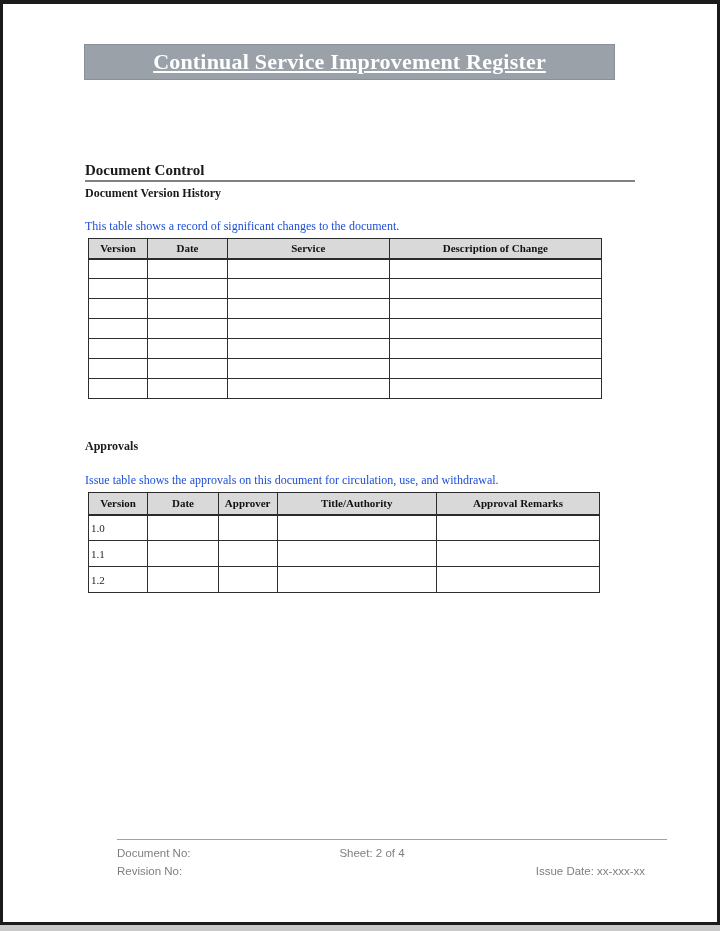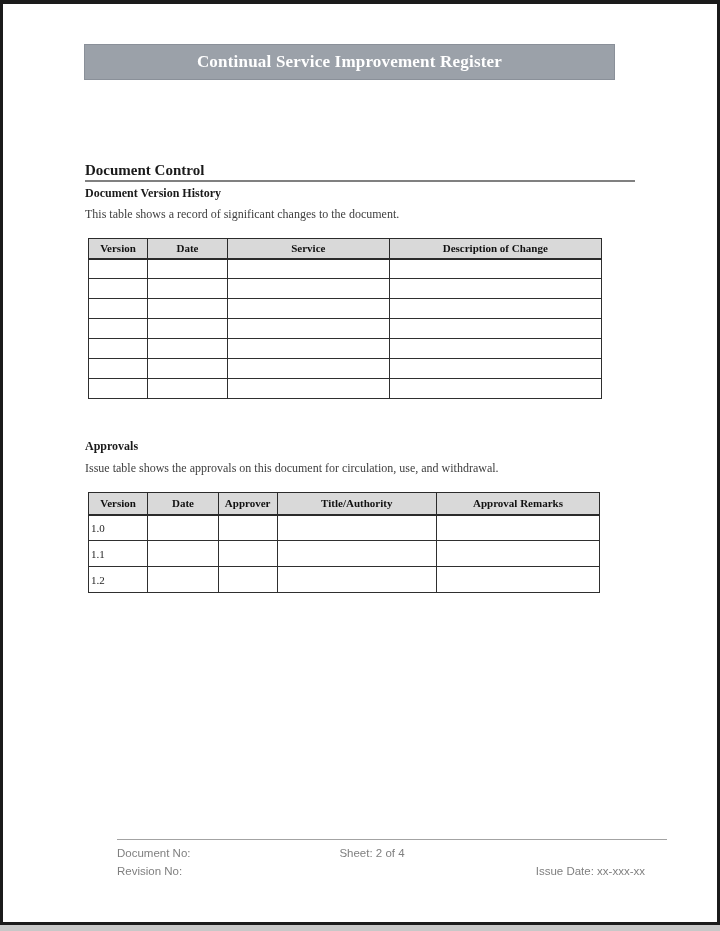--- a/index.html
+++ b/index.html
@@ -14,27 +14,27 @@
   body{background:#e8e8e8;font-family:"Liberation Serif","DejaVu Serif",serif;}
   .stage{position:relative;width:720px;height:931px;background:#c8c8c8;overflow:hidden;}
   .page{position:absolute;left:0;top:0;width:720px;height:925px;background:#ffffff;
         border-top:4px solid var(--page-border);
         border-left:3px solid var(--page-border);
         border-right:3px solid var(--page-border);
         border-bottom:3px solid var(--page-border);}
   .banner{position:absolute;left:81px;top:40px;width:531px;height:36px;
           background:var(--banner-bg);border:1px solid var(--banner-border);
           display:flex;align-items:center;justify-content:center;}
-  .banner span{color:#ffffff;font-weight:bold;font-size:17px;letter-spacing:.2px;}
+  .banner span{color:#ffffff;font-weight:bold;font-size:22px;letter-spacing:.2px;text-decoration:underline;}
   .h1{position:absolute;left:82px;top:158px;width:550px;font-size:15px;font-weight:bold;color:#1a1a1a;
       padding-bottom:1px;border-bottom:2px solid var(--rule-gray);}
   .h2{position:absolute;left:82px;font-size:12px;font-weight:bold;color:#1a1a1a;}
   .h2.vh{top:182px;}
   .h2.ap{top:435px;}
-  .para{position:absolute;left:82px;font-size:12px;color:#404040;}
+  .para{position:absolute;left:82px;font-size:12px;color:#1d4ed8;margin-top:12px;}
   .para.p1{top:203px;}
   .para.p2{top:457px;}
   table.tbl{position:absolute;left:85px;border-collapse:collapse;table-layout:fixed;background:#fff;}
   table.tbl-version{top:234px;width:514px;}
   table.tbl-approvals{top:488px;width:512px;}
   .tbl th{background:var(--table-header-bg);border:1px solid #2b2b2b;border-bottom-width:2px;
           font-size:11px;font-weight:bold;text-align:center;color:#111;padding:0 2px;}
   .tbl td{border:1px solid #2f2f2f;font-size:11px;color:#1f1f1f;padding:0 2px;}
   .tbl-version th{height:20px;}
   .tbl-version td{height:20px;}

